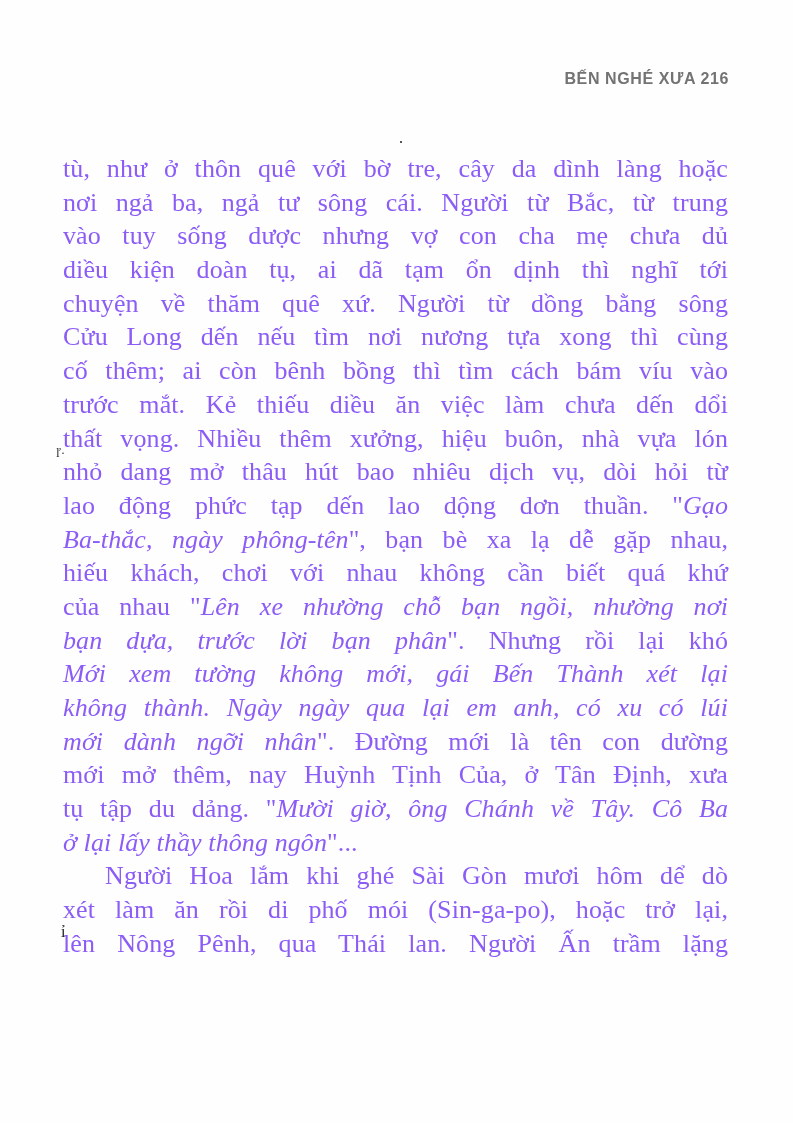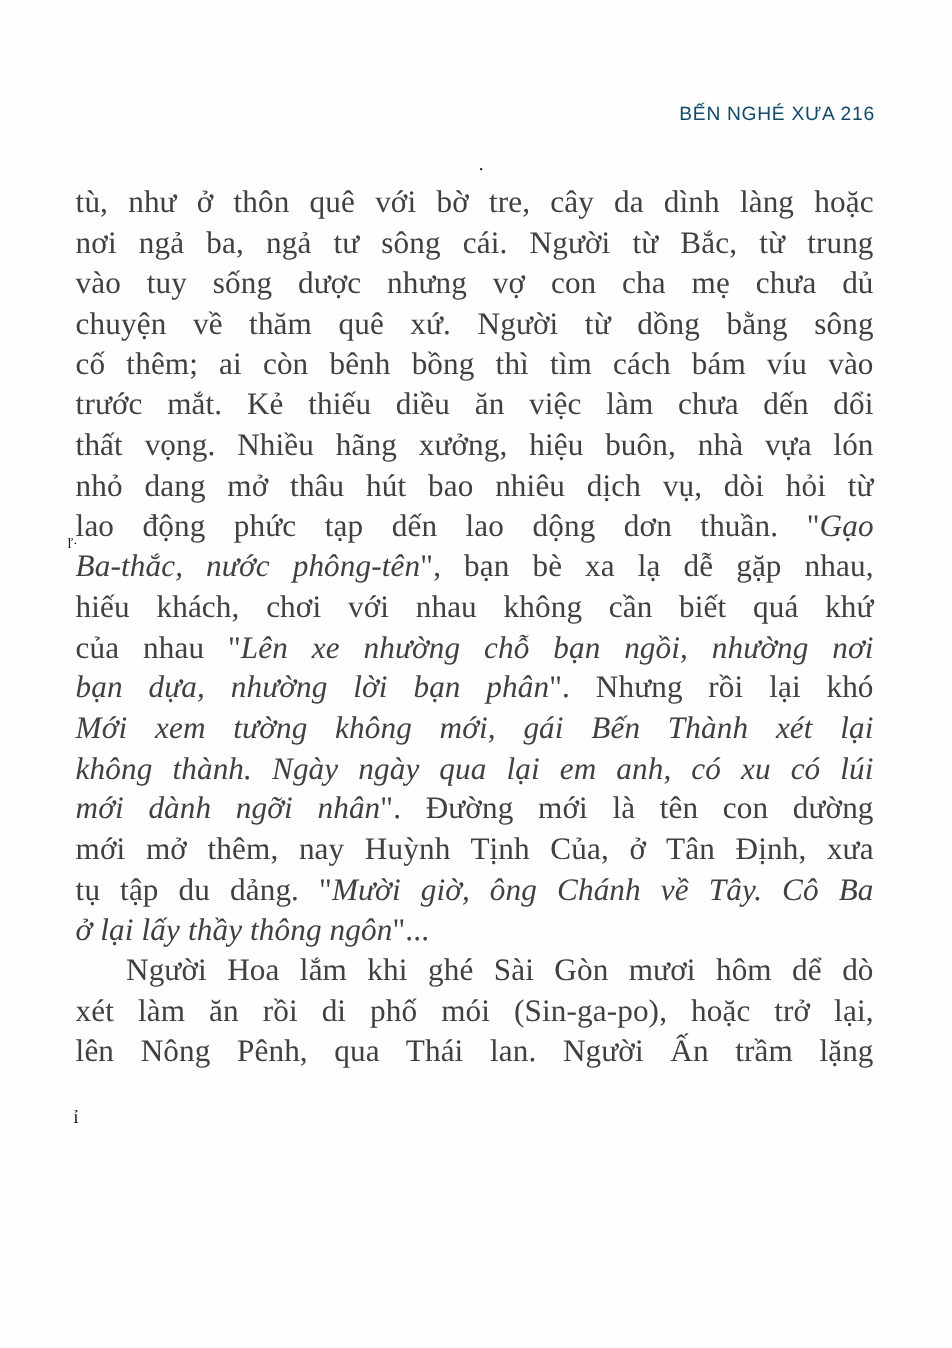--- a/index.html
+++ b/index.html
@@ -10,36 +10,36 @@
     overflow:hidden;
     font-family:"Liberation Serif", serif;
   }
   .page{
     position:absolute;inset:0;
     background:#fefefe;
     color:#0e0e0e;
   }
   .running-header{
     position:absolute;
-    top:87px;
+    top:70px;
     right:64px;
     font-family:"Liberation Sans", sans-serif;
-    font-weight:normal;
+    font-weight:bold;
     font-size:16px;
     letter-spacing:0.6px;
-    color:#0c4a6e;
+    color:#737373;
   }
   .text-block{
     position:absolute;
     top:152px;
     left:63px;
     width:665px;
     font-size:26px;
     line-height:33.7px;
-    color:#404040;
+    color:#8b5cf6;
     letter-spacing:0.1px;
   }
   .line{
     text-align:justify;
     text-align-last:justify;
     white-space:normal;
     height:33.7px;
     overflow:visible;
   }
   .line.nojust{
@@ -60,30 +60,32 @@
 </head>
 <body>
 
 <div class="page">
   <div class="running-header">BẾN NGHÉ XƯA 216</div>
 
   <div class="text-block">
       <div class="line"><span>tù, như ở thôn quê với bờ tre, cây da dình làng hoặc</span></div>
       <div class="line"><span>nơi ngả ba, ngả tư sông cái. Người từ Bắc, từ trung</span></div>
       <div class="line"><span>vào tuy sống dược nhưng vợ con cha mẹ chưa dủ</span></div>
+      <div class="line"><span>diều kiện doàn tụ, ai dã tạm ổn dịnh thì nghĩ tới</span></div>
       <div class="line"><span>chuyện về thăm quê xứ. Người từ dồng bằng sông</span></div>
+      <div class="line"><span>Cửu Long dến nếu tìm nơi nương tựa xong thì cùng</span></div>
       <div class="line"><span>cố thêm; ai còn bênh bồng thì tìm cách bám víu vào</span></div>
       <div class="line"><span>trước mắt. Kẻ thiếu diều ăn việc làm chưa dến dổi</span></div>
-      <div class="line"><span>thất vọng. Nhiều hãng xưởng, hiệu buôn, nhà vựa lón</span></div>
+      <div class="line"><span>thất vọng. Nhiều thêm xưởng, hiệu buôn, nhà vựa lón</span></div>
       <div class="line"><span>nhỏ dang mở thâu hút bao nhiêu dịch vụ, dòi hỏi từ</span></div>
       <div class="line"><span>lao động phức tạp dến lao dộng dơn thuần. "</span><span class="it">Gạo</span></div>
-      <div class="line"><span class="it">Ba-thắc, nước phông-tên</span><span>", bạn bè xa lạ dễ gặp nhau,</span></div>
+      <div class="line"><span class="it">Ba-thắc, ngày phông-tên</span><span>", bạn bè xa lạ dễ gặp nhau,</span></div>
       <div class="line"><span>hiếu khách, chơi với nhau không cần biết quá khứ</span></div>
       <div class="line"><span>của nhau "</span><span class="it">Lên xe nhường chỗ bạn ngồi, nhường nơi</span></div>
-      <div class="line"><span class="it">bạn dựa, nhường lời bạn phân</span><span>". Nhưng rồi lại khó</span></div>
+      <div class="line"><span class="it">bạn dựa, trước lời bạn phân</span><span>". Nhưng rồi lại khó</span></div>
       <div class="line"><span class="it">Mới xem tường không mới, gái Bến Thành xét lại</span></div>
       <div class="line"><span class="it">không thành. Ngày ngày qua lại em anh, có xu có lúi</span></div>
       <div class="line"><span class="it">mới dành ngỡi nhân</span><span>". Đường mới là tên con dường</span></div>
       <div class="line"><span>mới mở thêm, nay Huỳnh Tịnh Của, ở Tân Định, xưa</span></div>
       <div class="line"><span>tụ tập du dảng. "</span><span class="it">Mười giờ, ông Chánh về Tây. Cô Ba</span></div>
       <div class="line nojust"><span class="it">ở lại lấy thầy thông ngôn</span><span>"...</span></div>
       <div class="line indent"><span>Người Hoa lắm khi ghé Sài Gòn mươi hôm dể dò</span></div>
       <div class="line"><span>xét làm ăn rồi di phố mói (Sin-ga-po), hoặc trở lại,</span></div>
       <div class="line"><span>lên Nông Pênh, qua Thái lan. Người Ấn trầm lặng</span></div>
     </div>

